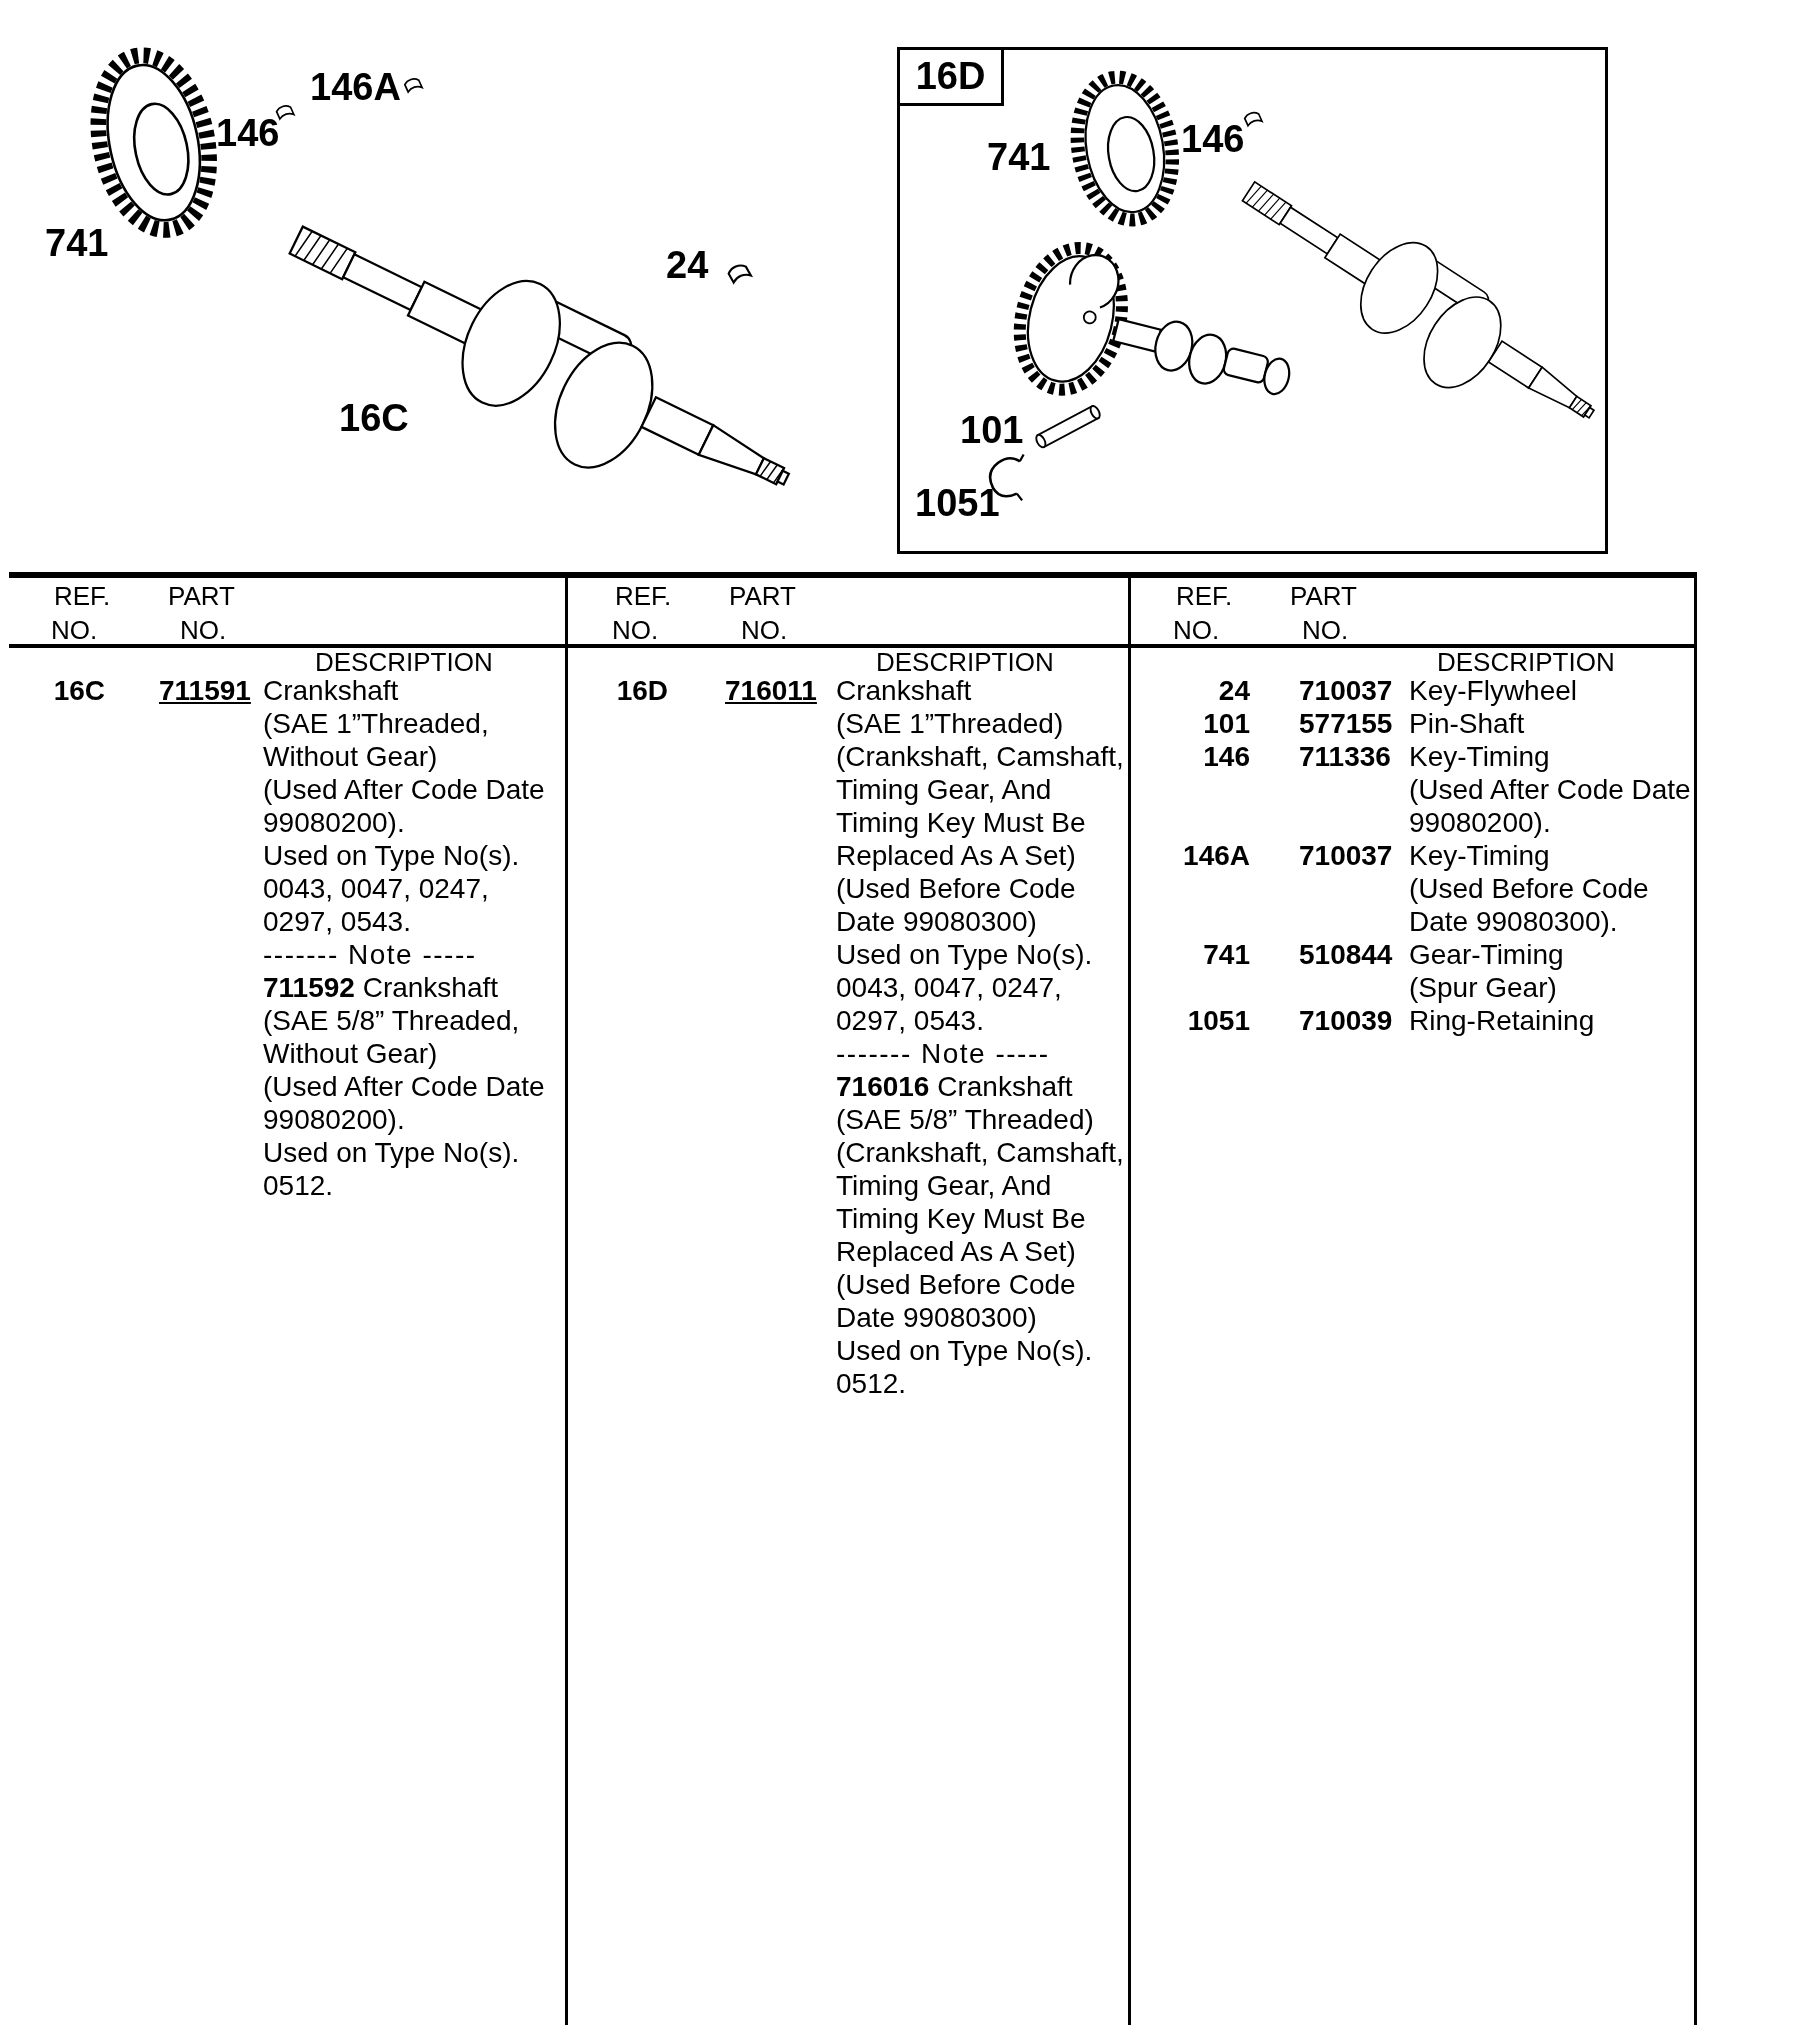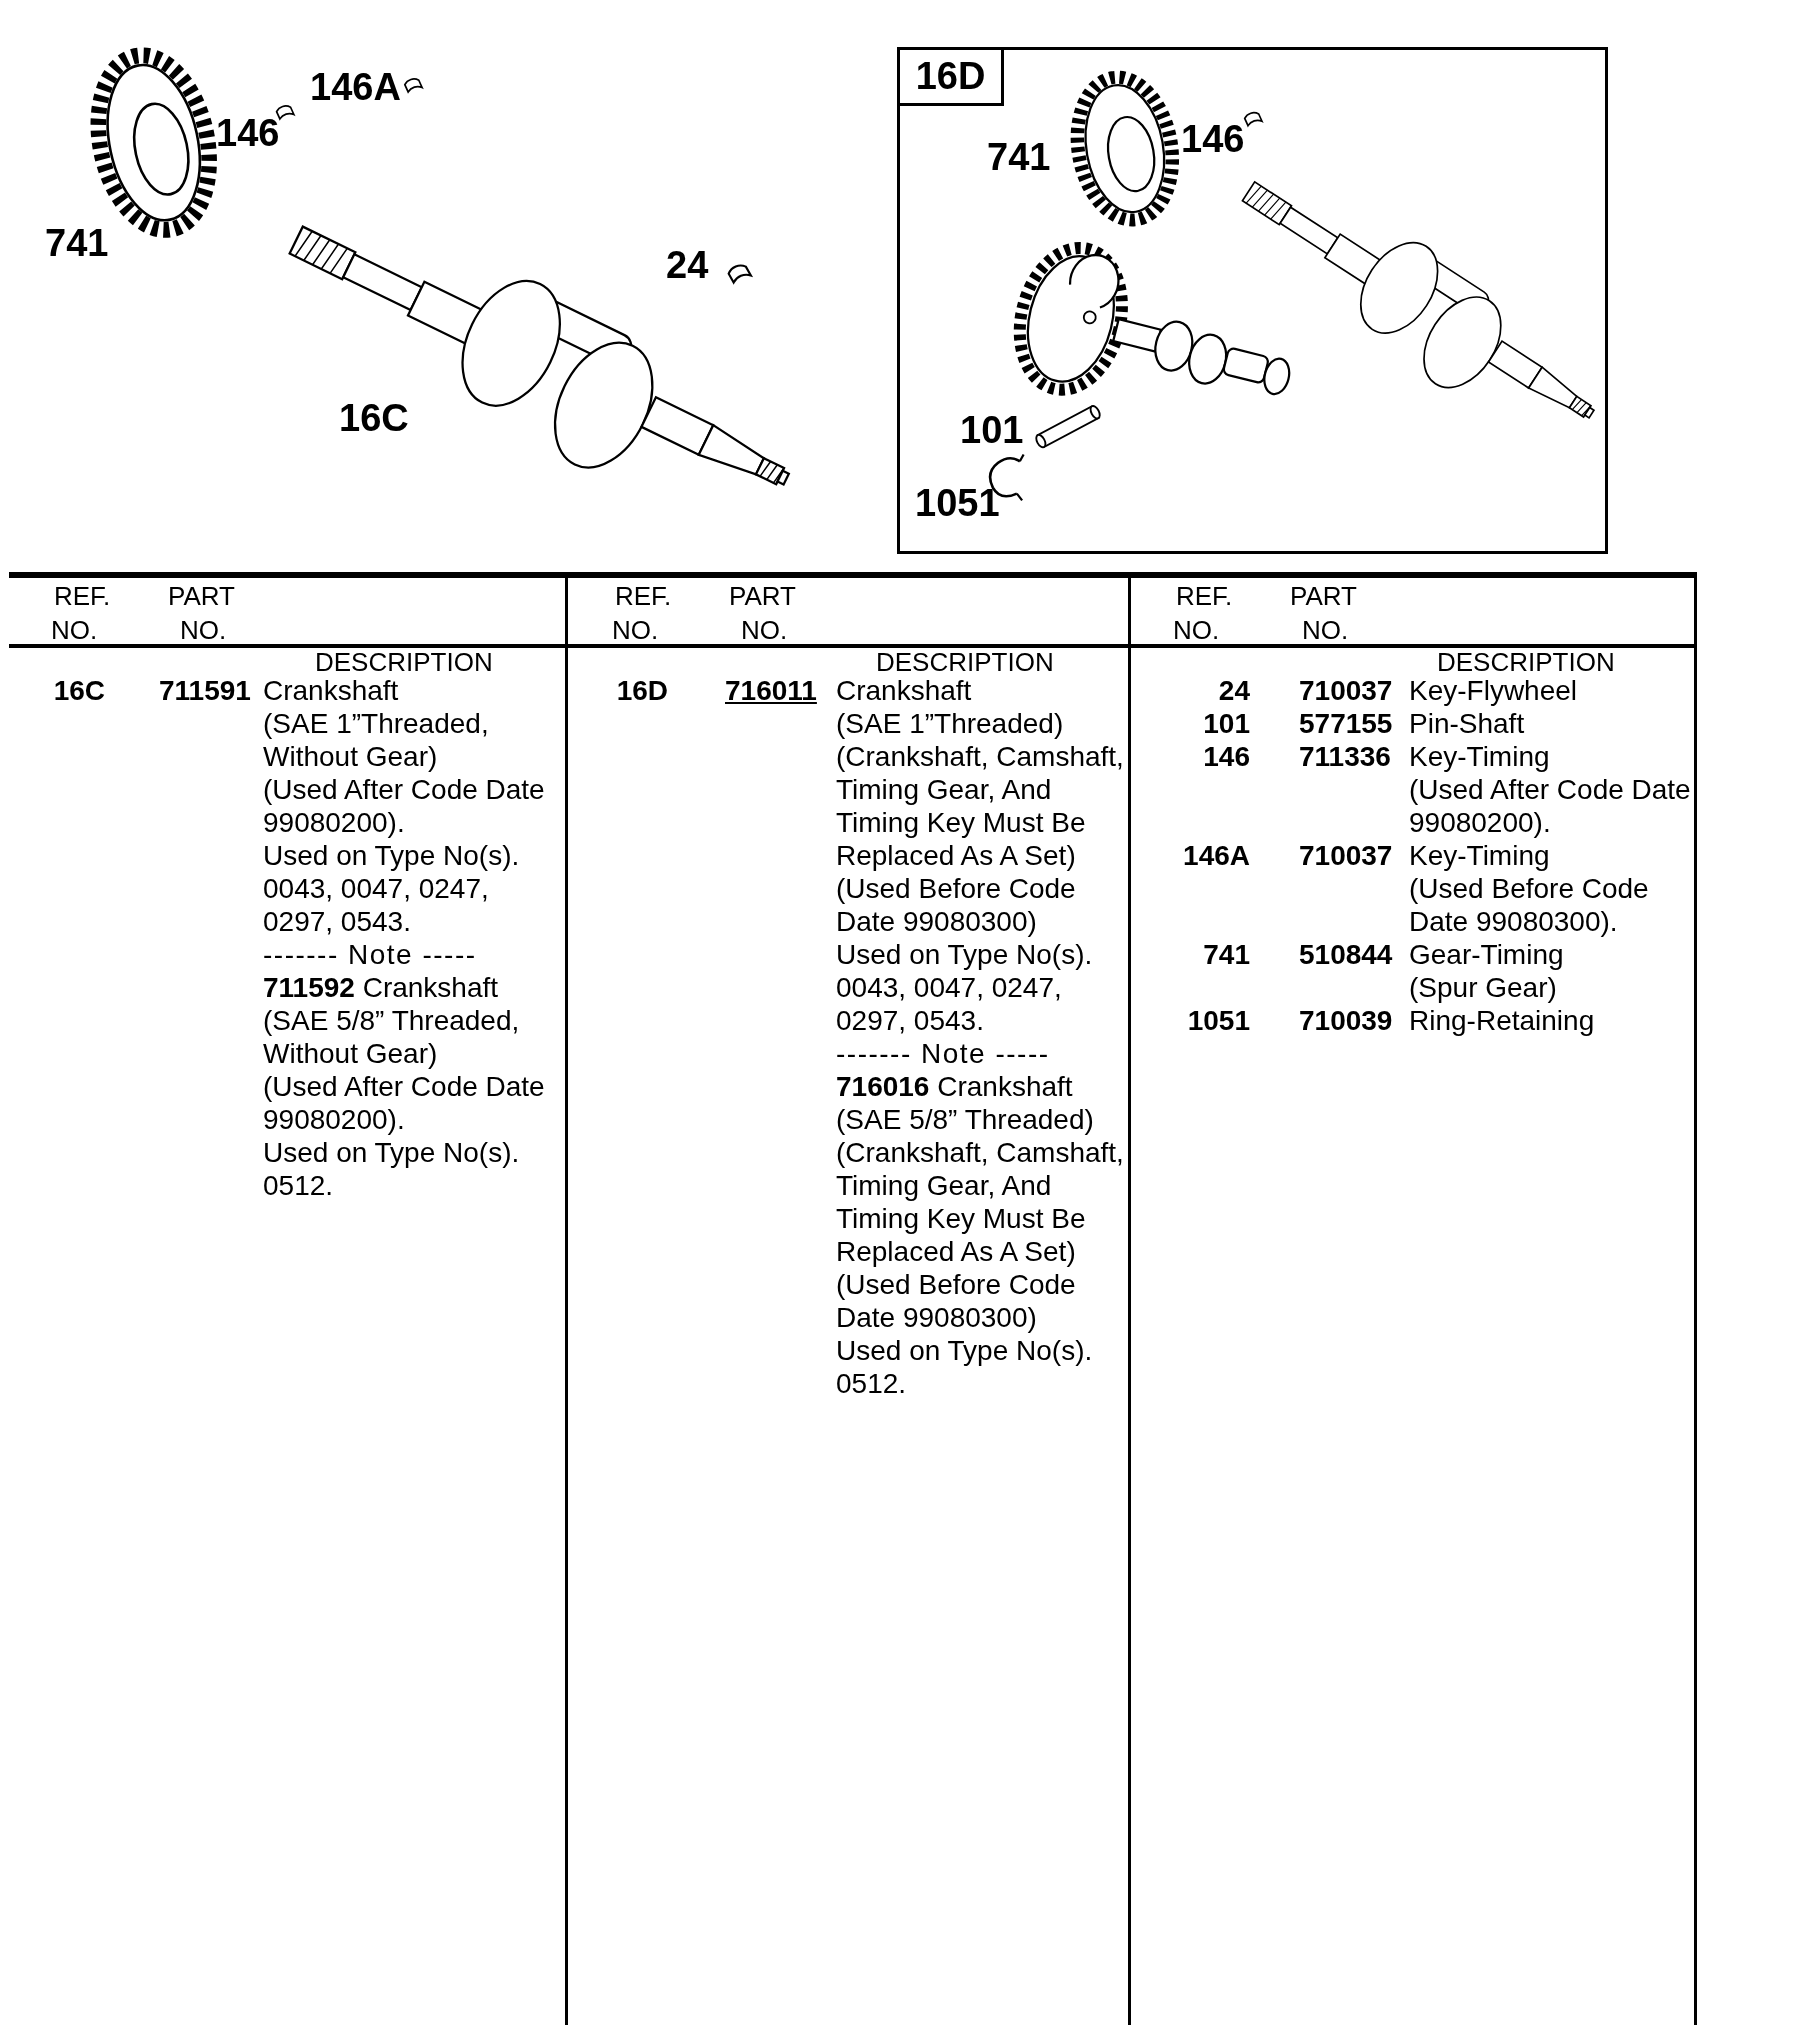--- a/index.html
+++ b/index.html
@@ -17,21 +17,21 @@
   .h-ref1{left:45px;top:0;}  .h-ref2{left:42px;top:34px;}
   .h-part1{left:159px;top:0;text-align:right;} .h-part2{left:171px;top:34px;}
   .h-desc{left:306px;top:34px;margin-top:32px;}
   .tcol{position:absolute;top:674px;}
   .trow{display:grid;height:33px;font-size:28px;line-height:33px;white-space:nowrap;}
   .col0 .trow{grid-template-columns:96px 158px 1fr;}
   .col1 .trow{grid-template-columns:98px 168px 1fr;}
   .col2 .trow{grid-template-columns:119px 159px 1fr;}
   .ref-cell{text-align:right;font-weight:bold;}
   .part-cell{font-weight:bold;}
-  .col0 .part-cell{padding-left:54px;}
+  .col0 .part-cell{padding-left:54px;text-decoration:underline;}
   .col1 .part-cell{padding-left:57px;text-decoration:underline;}
   .col2 .part-cell{padding-left:49px;}
   .desc-cell{font-weight:normal;}
   .desc-cell.note{font-weight:normal;letter-spacing:1.5px;}
   .desc-cell b{font-weight:bold;}
 </style>
 </head>
 <body>
 
 <div class="page">

